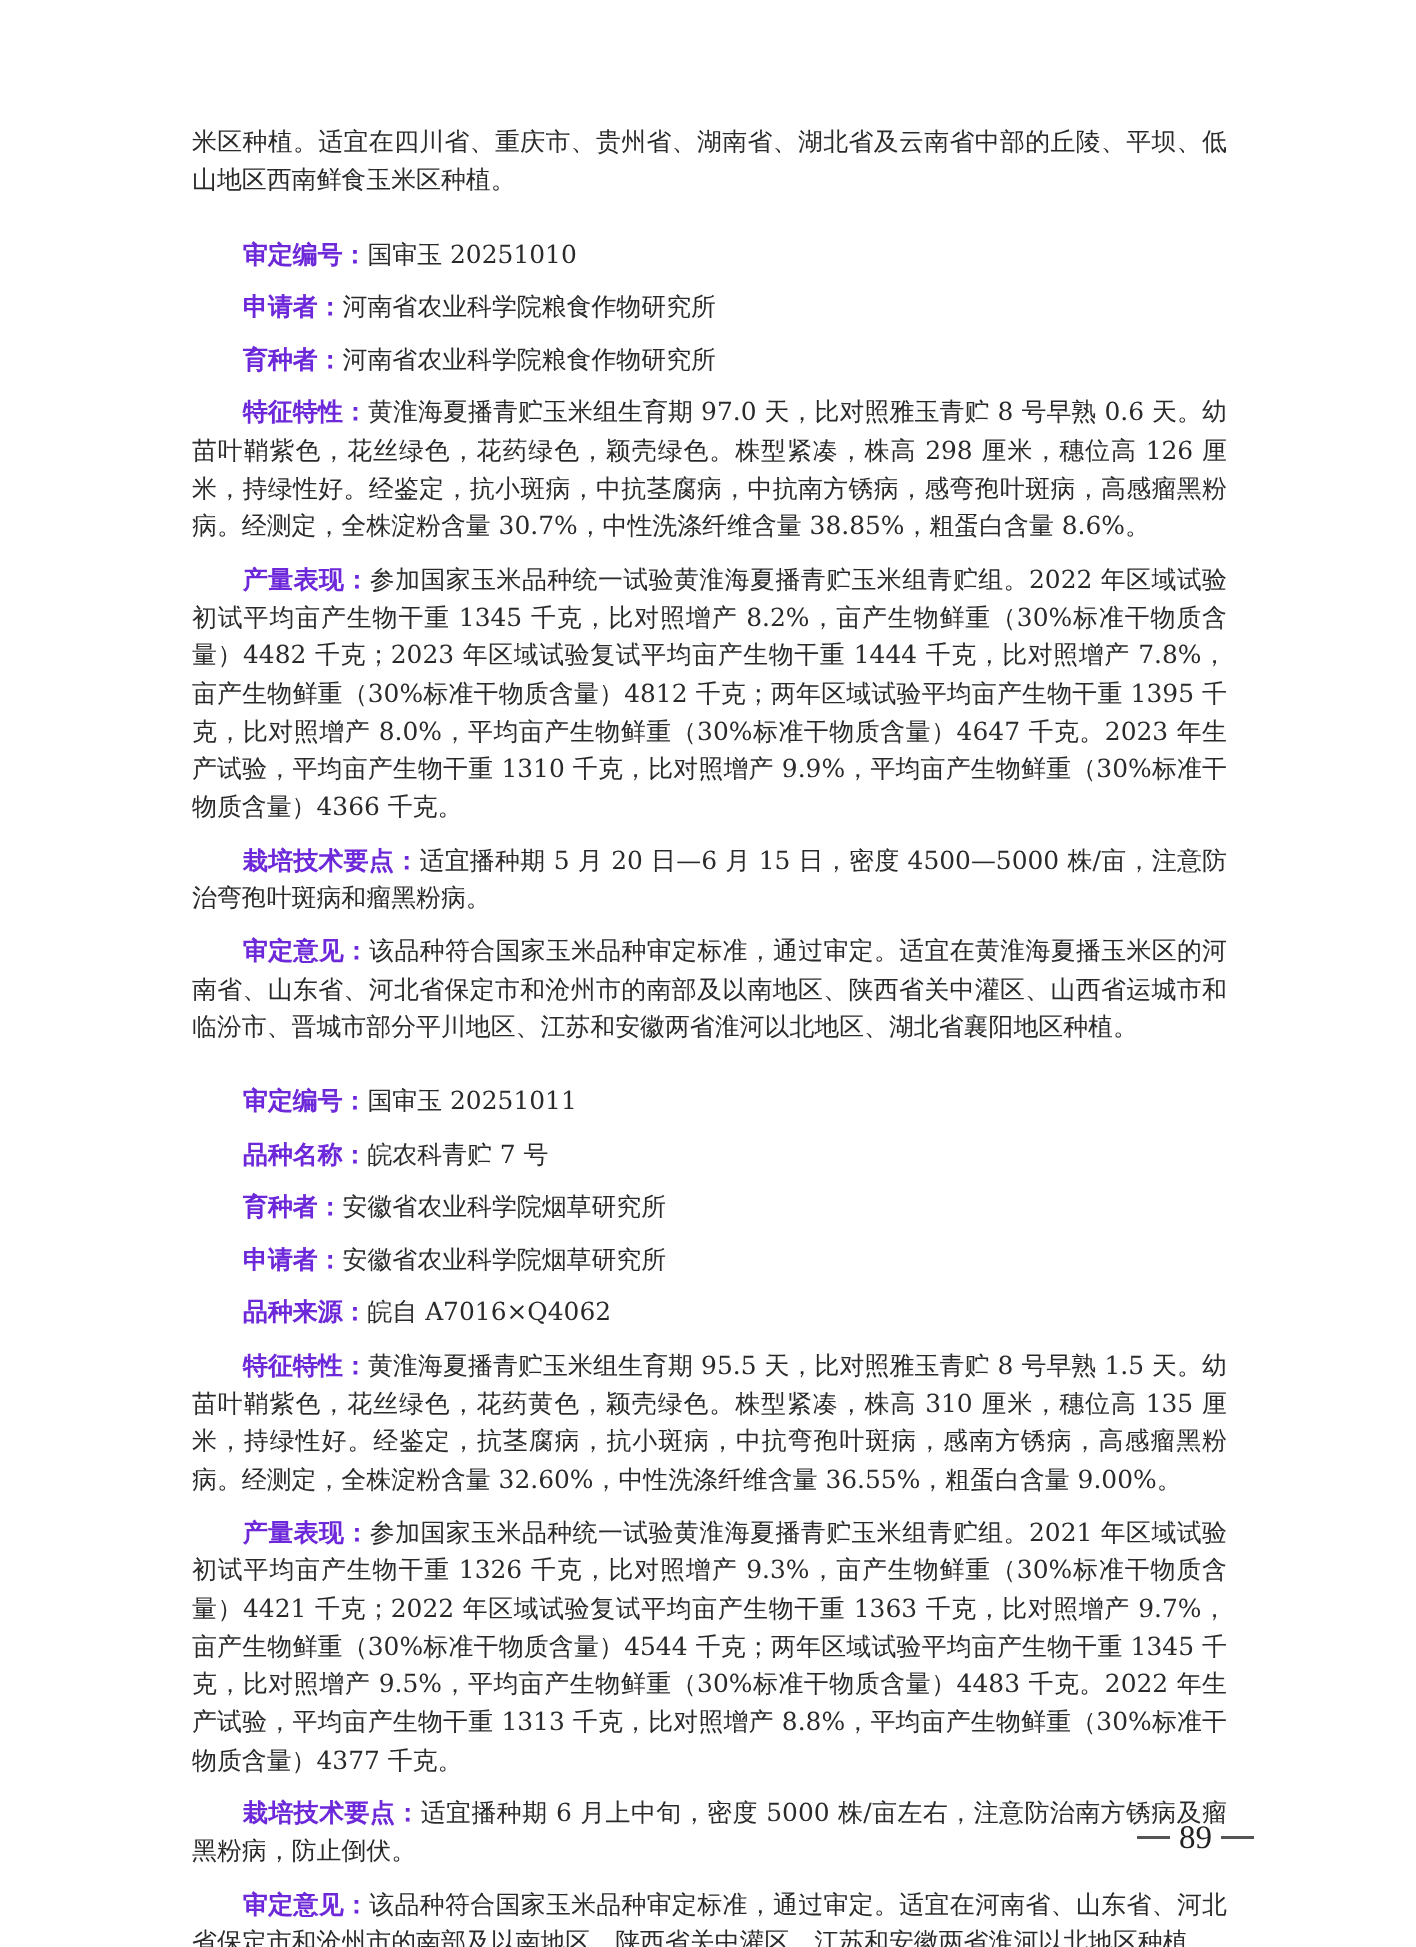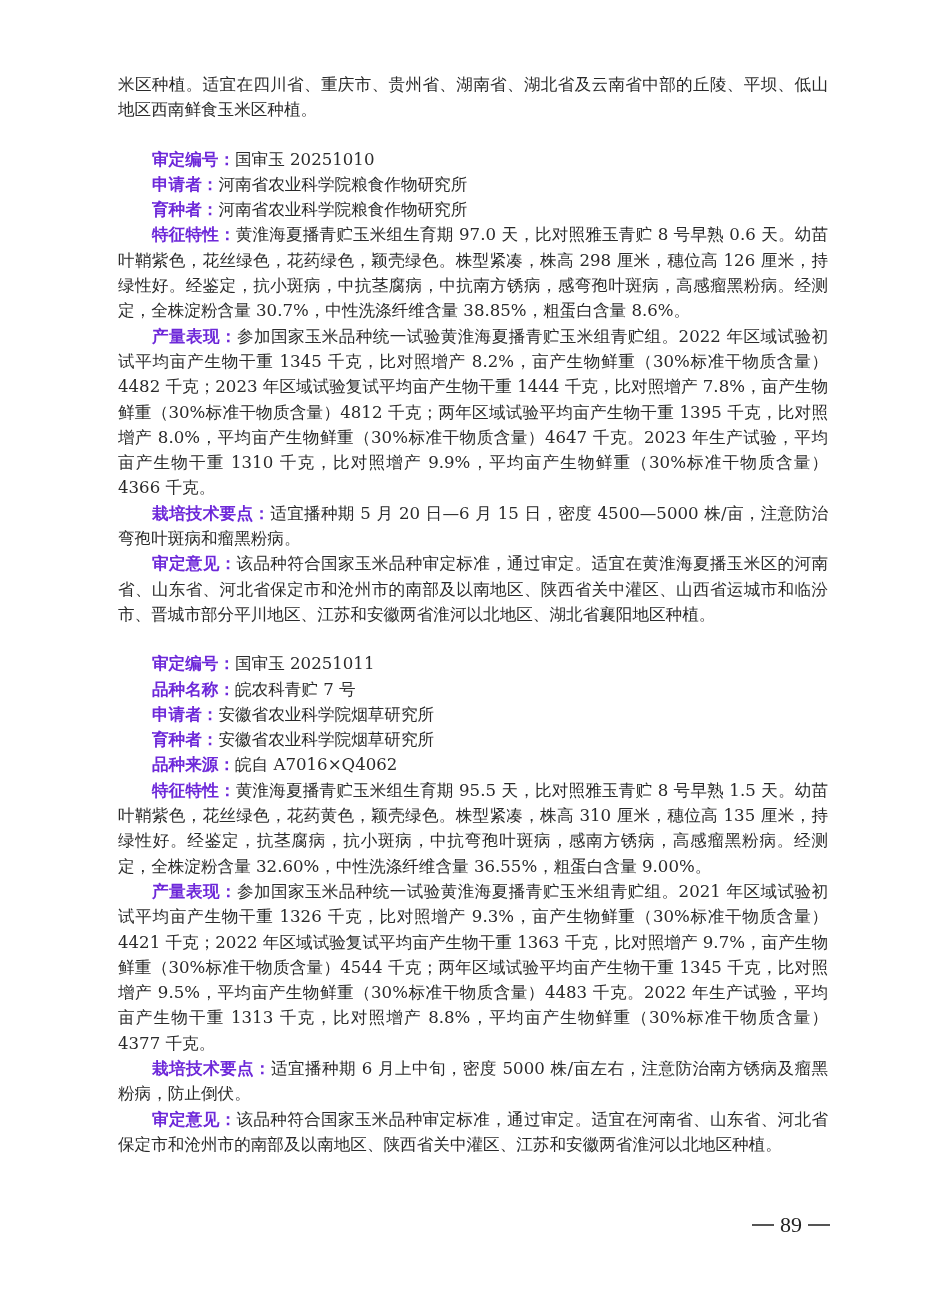--- a/index.html
+++ b/index.html
@@ -6,28 +6,28 @@
   body {
     width: 944px; height: 1298px; position: relative; overflow: hidden;
     font-family: "DejaVu Serif", "Liberation Serif", serif;
     color: #2a2a2a;
   }
   .page {
     position: absolute; left: 118px; top: 72px; width: 710px;
     font-size: 16.6px; line-height: 25.3px;
     text-align: justify; text-justify: inter-character;
   }
-  p { margin: 0; }
+  p { margin: 10px; }
   .indent { text-indent: 34px; }
   .block { margin-top: 24px; }
   .label { font-weight: bold; color: #6d28d9; }
   .page-num {
     position: absolute; left: 752px; top: 1212px; width: 90px;
     font-family: "Liberation Serif", serif; font-size: 22px; color: #222;
-    display: flex; align-items: center; gap: 6px;
+    display: flex; align-items: center; gap: 6px; justify-content: center;
   }
   .dash { display: inline-block; width: 22px; height: 1.5px; background: #555; }
 </style>
 </head>
 <body>
 
 <div class="page">
   <p>米区种植。适宜在四川省、重庆市、贵州省、湖南省、湖北省及云南省中部的丘陵、平坝、低山地区西南鲜食玉米区种植。</p>
 
   <div class="block">
@@ -36,22 +36,22 @@
     <p class="indent"><span class="label">育种者：</span><span>河南省农业科学院粮食作物研究所</span></p>
     <p class="indent"><span class="label">特征特性：</span><span>黄淮海夏播青贮玉米组生育期 97.0 天，比对照雅玉青贮 8 号早熟 0.6 天。幼苗叶鞘紫色，花丝绿色，花药绿色，颖壳绿色。株型紧凑，株高 298 厘米，穗位高 126 厘米，持绿性好。经鉴定，抗小斑病，中抗茎腐病，中抗南方锈病，感弯孢叶斑病，高感瘤黑粉病。经测定，全株淀粉含量 30.7%，中性洗涤纤维含量 38.85%，粗蛋白含量 8.6%。</span></p>
     <p class="indent"><span class="label">产量表现：</span><span>参加国家玉米品种统一试验黄淮海夏播青贮玉米组青贮组。2022 年区域试验初试平均亩产生物干重 1345 千克，比对照增产 8.2%，亩产生物鲜重（30%标准干物质含量）4482 千克；2023 年区域试验复试平均亩产生物干重 1444 千克，比对照增产 7.8%，亩产生物鲜重（30%标准干物质含量）4812 千克；两年区域试验平均亩产生物干重 1395 千克，比对照增产 8.0%，平均亩产生物鲜重（30%标准干物质含量）4647 千克。2023 年生产试验，平均亩产生物干重 1310 千克，比对照增产 9.9%，平均亩产生物鲜重（30%标准干物质含量）4366 千克。</span></p>
     <p class="indent"><span class="label">栽培技术要点：</span><span>适宜播种期 5 月 20 日—6 月 15 日，密度 4500—5000 株/亩，注意防治弯孢叶斑病和瘤黑粉病。</span></p>
     <p class="indent"><span class="label">审定意见：</span><span>该品种符合国家玉米品种审定标准，通过审定。适宜在黄淮海夏播玉米区的河南省、山东省、河北省保定市和沧州市的南部及以南地区、陕西省关中灌区、山西省运城市和临汾市、晋城市部分平川地区、江苏和安徽两省淮河以北地区、湖北省襄阳地区种植。</span></p>
   </div>
 
   <div class="block">
     <p class="indent"><span class="label">审定编号：</span><span>国审玉 20251011</span></p>
     <p class="indent"><span class="label">品种名称：</span><span>皖农科青贮 7 号</span></p>
+    <p class="indent"><span class="label">育种者：</span><span>安徽省农业科学院烟草研究所</span></p>
     <p class="indent"><span class="label">申请者：</span><span>安徽省农业科学院烟草研究所</span></p>
-    <p class="indent"><span class="label">育种者：</span><span>安徽省农业科学院烟草研究所</span></p>
     <p class="indent"><span class="label">品种来源：</span><span>皖自 A7016×Q4062</span></p>
     <p class="indent"><span class="label">特征特性：</span><span>黄淮海夏播青贮玉米组生育期 95.5 天，比对照雅玉青贮 8 号早熟 1.5 天。幼苗叶鞘紫色，花丝绿色，花药黄色，颖壳绿色。株型紧凑，株高 310 厘米，穗位高 135 厘米，持绿性好。经鉴定，抗茎腐病，抗小斑病，中抗弯孢叶斑病，感南方锈病，高感瘤黑粉病。经测定，全株淀粉含量 32.60%，中性洗涤纤维含量 36.55%，粗蛋白含量 9.00%。</span></p>
     <p class="indent"><span class="label">产量表现：</span><span>参加国家玉米品种统一试验黄淮海夏播青贮玉米组青贮组。2021 年区域试验初试平均亩产生物干重 1326 千克，比对照增产 9.3%，亩产生物鲜重（30%标准干物质含量）4421 千克；2022 年区域试验复试平均亩产生物干重 1363 千克，比对照增产 9.7%，亩产生物鲜重（30%标准干物质含量）4544 千克；两年区域试验平均亩产生物干重 1345 千克，比对照增产 9.5%，平均亩产生物鲜重（30%标准干物质含量）4483 千克。2022 年生产试验，平均亩产生物干重 1313 千克，比对照增产 8.8%，平均亩产生物鲜重（30%标准干物质含量）4377 千克。</span></p>
     <p class="indent"><span class="label">栽培技术要点：</span><span>适宜播种期 6 月上中旬，密度 5000 株/亩左右，注意防治南方锈病及瘤黑粉病，防止倒伏。</span></p>
     <p class="indent"><span class="label">审定意见：</span><span>该品种符合国家玉米品种审定标准，通过审定。适宜在河南省、山东省、河北省保定市和沧州市的南部及以南地区、陕西省关中灌区、江苏和安徽两省淮河以北地区种植。</span></p>
   </div>
 </div>
 
 <div class="page-num">
   <span class="dash"></span>

